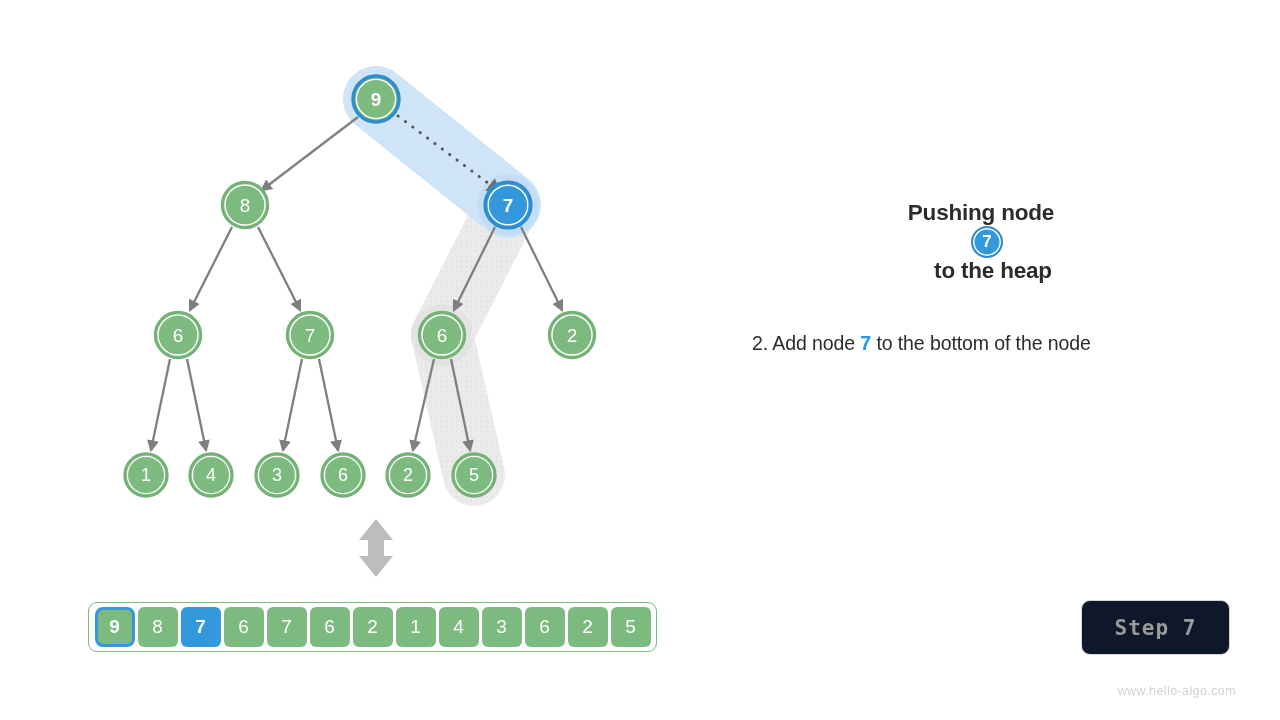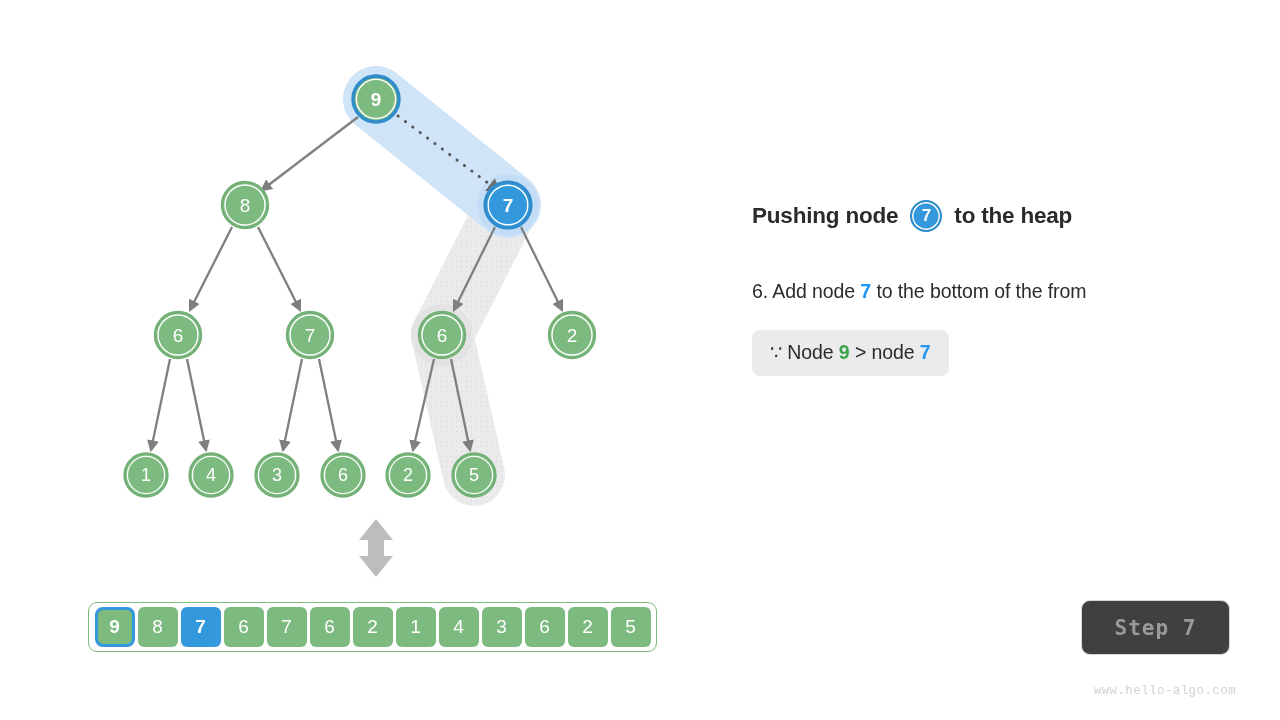--- a/index.html
+++ b/index.html
@@ -37,20 +37,21 @@
     width: 470px;
   }
   #panel-title {
     font-size: 22.5px;
     font-weight: bold;
     color: #2b2b2b;
     display: flex;
     align-items: center;
     letter-spacing: -0.2px;
     white-space: nowrap;
+    flex-direction: column;
   }
   #panel-title .t-pre { margin-right: 12px; }
   #panel-title .t-post { margin-left: 12px; text-align: right; }
   .pill-node {
     display: inline-flex;
     align-items: center;
     justify-content: center;
     width: 32px;
     height: 32px;
     border-radius: 50%;
@@ -90,38 +91,38 @@
 
   
   #step-badge {
     position: absolute;
     left: 1081px;
     top: 600px;
     width: 149px;
     height: 55px;
     border: 1.6px solid #d8d8d8;
     border-radius: 9px;
-    background: #404040;
+    background: #0f172a;
     display: flex;
     align-items: center;
     justify-content: center;
     font-family: "DejaVu Sans Mono", monospace;
     font-size: 21px;
     font-weight: bold;
     color: #9a9a9a;
     letter-spacing: 1px;
     box-sizing: border-box;
   }
 
   
   #watermark {
     position: absolute;
     right: 44px;
     bottom: 22px;
-    font-family: Liberation Mono, monospace;
+    font-family: Liberation Sans, sans-serif;
     font-size: 12.5px;
     color: #d2d2d2;
     letter-spacing: 0.4px;
   }
 
   
   #array-wrap {
     position: absolute;
     left: 88px;
     top: 602px;
@@ -308,24 +309,21 @@
 
 <div id="info-panel">
 
   <div id="panel-title">
     <span class="t-pre">Pushing node</span>
     <span class="pill-node">7</span>
     <span class="t-post">to the heap</span>
   </div>
 
   <div class="step-line" id="step-1">
-    <span>6. Add node </span><span class="num-blue">7</span><span> to the bottom of the from</span>
+    <span>2. Add node </span><span class="num-blue">7</span><span> to the bottom of the node</span>
   </div>
 
 
-  <div id="reason-box">
-    <span class="becausesym">∵</span><span>Node </span><span class="num-green">9</span><span> &gt; node </span><span class="num-blue">7</span>
-  </div>
 </div>
 
 <div id="step-badge">Step 7</div>
 
 <div id="watermark">www.hello-algo.com</div>
 
 </body></html>

